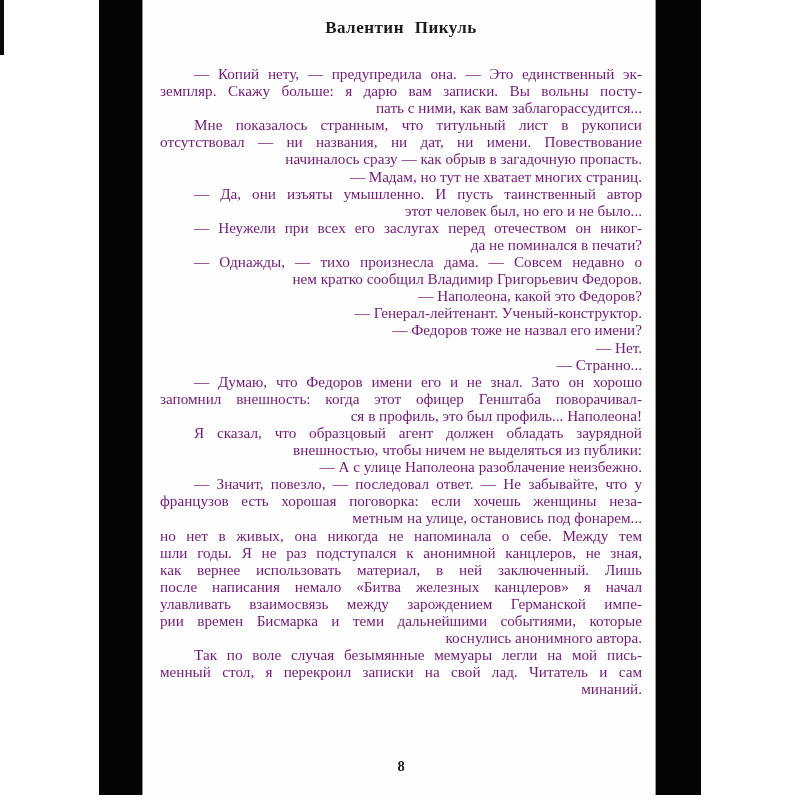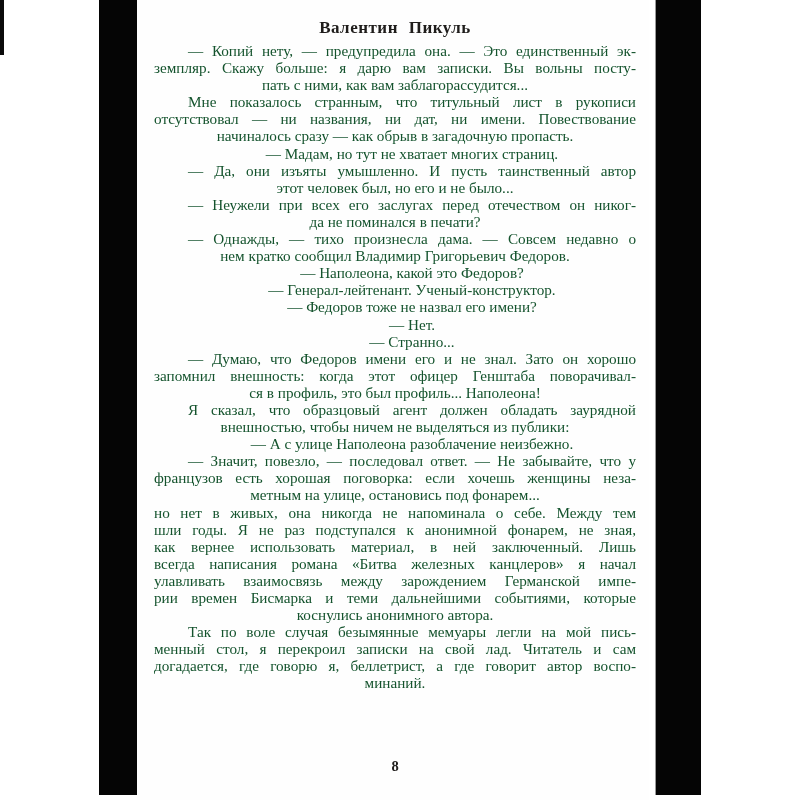--- a/index.html
+++ b/index.html
@@ -28,49 +28,49 @@
   .gutter-right { left: 655px; width: 45px; border-left: 1px solid #9a9a9a; }
   .scan-artifact {
     position: absolute;
     left: 0; top: 0;
     width: 4px; height: 55px;
     background: #0a0a0a;
   }
   
   .book-page {
     position: absolute;
-    left: 137px; top: 0;
+    left: 143px; top: 0;
     width: 512px; height: 800px;
     background: #fefefe;
   }
   .page-inner {
     position: absolute;
     left: 17px;  
     top: 18px;
     width: 482px;
   }
   .page-header {
     text-align: center;
     font-weight: bold;
     font-size: 17px;
     line-height: 20px;
     letter-spacing: 0.5px;
     word-spacing: 6px;
     color: #1f1d1b;
   }
   .body-text {
-    margin-top: 4px;
-    color: #14532d;
+    margin-top: 27px;
+    color: #701a75;
   }
   .line {
     font-size: 15.2px;
     line-height: 17.1px;
     height: 17.1px;
     white-space: nowrap;
-    text-align: center;
+    text-align: right;
     overflow: visible;
   }
   .line.fill {
     white-space: normal;
     text-align: justify;
     text-align-last: justify;
   }
   .line.indent { text-indent: 34px; }
   .page-number {
     position: absolute;
@@ -120,29 +120,28 @@
           <div class="line indent fill">— Думаю, что Федоров имени его и не знал. Зато он хорошо</div>
           <div class="line fill">запомнил внешность: когда этот офицер Генштаба поворачивал-</div>
           <div class="line">ся в профиль, это был профиль... Наполеона!</div>
           <div class="line indent fill">Я сказал, что образцовый агент должен обладать заурядной</div>
           <div class="line">внешностью, чтобы ничем не выделяться из публики:</div>
           <div class="line indent">— А с улице Наполеона разоблачение неизбежно.</div>
           <div class="line indent fill">— Значит, повезло, — последовал ответ. — Не забывайте, что у</div>
           <div class="line fill">французов есть хорошая поговорка: если хочешь женщины неза-</div>
           <div class="line">метным на улице, остановись под фонарем...</div>
           <div class="line fill">но нет в живых, она никогда не напоминала о себе. Между тем</div>
-          <div class="line fill">шли годы. Я не раз подступался к анонимной фонарем, не зная,</div>
+          <div class="line fill">шли годы. Я не раз подступался к анонимной канцлеров, не зная,</div>
           <div class="line fill">как вернее использовать материал, в ней заключенный. Лишь</div>
-          <div class="line fill">всегда написания романа «Битва железных канцлеров» я начал</div>
+          <div class="line fill">после написания немало «Битва железных канцлеров» я начал</div>
           <div class="line fill">улавливать взаимосвязь между зарождением Германской импе-</div>
           <div class="line fill">рии времен Бисмарка и теми дальнейшими событиями, которые</div>
           <div class="line">коснулись анонимного автора.</div>
           <div class="line indent fill">Так по воле случая безымянные мемуары легли на мой пись-</div>
           <div class="line fill">менный стол, я перекроил записки на свой лад. Читатель и сам</div>
-          <div class="line fill">догадается, где говорю я, беллетрист, а где говорит автор воспо-</div>
           <div class="line">минаний.</div>
         </div>
     </div>
 
     <div class="page-number">8</div>
   </div>
 
 </div>
 
 </body></html>

